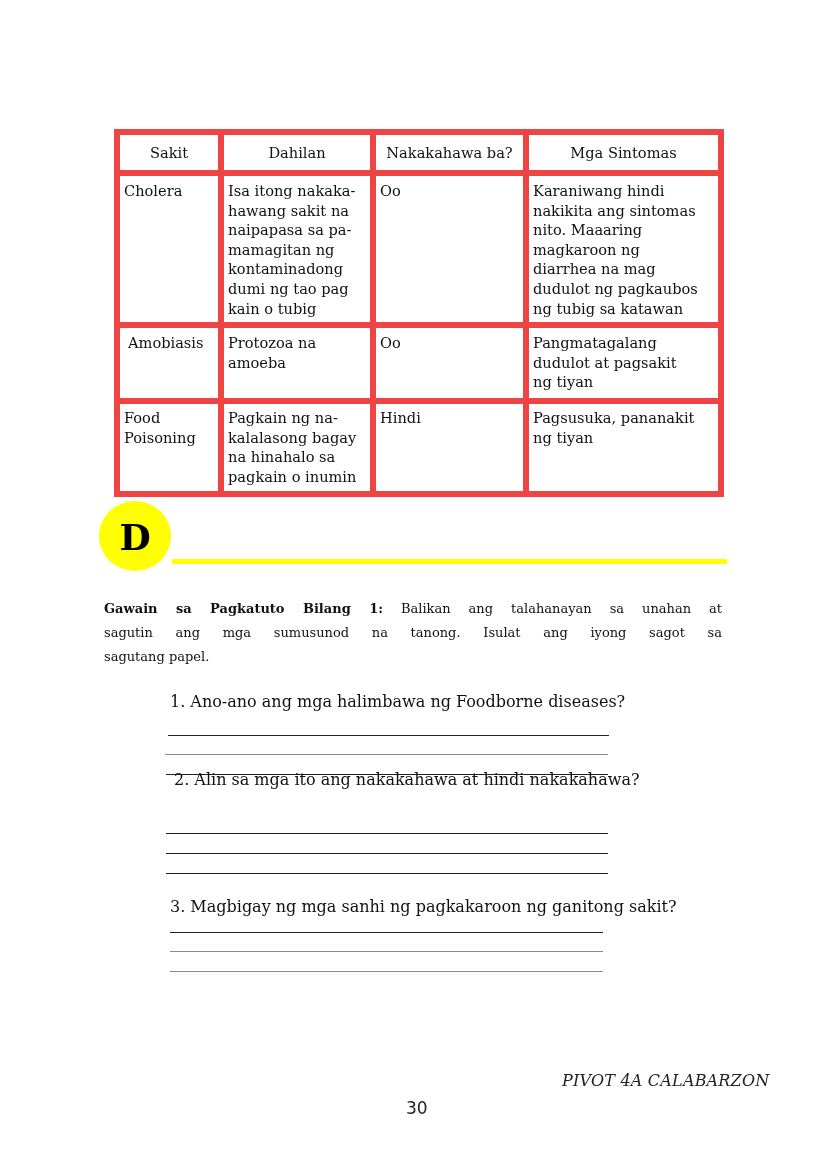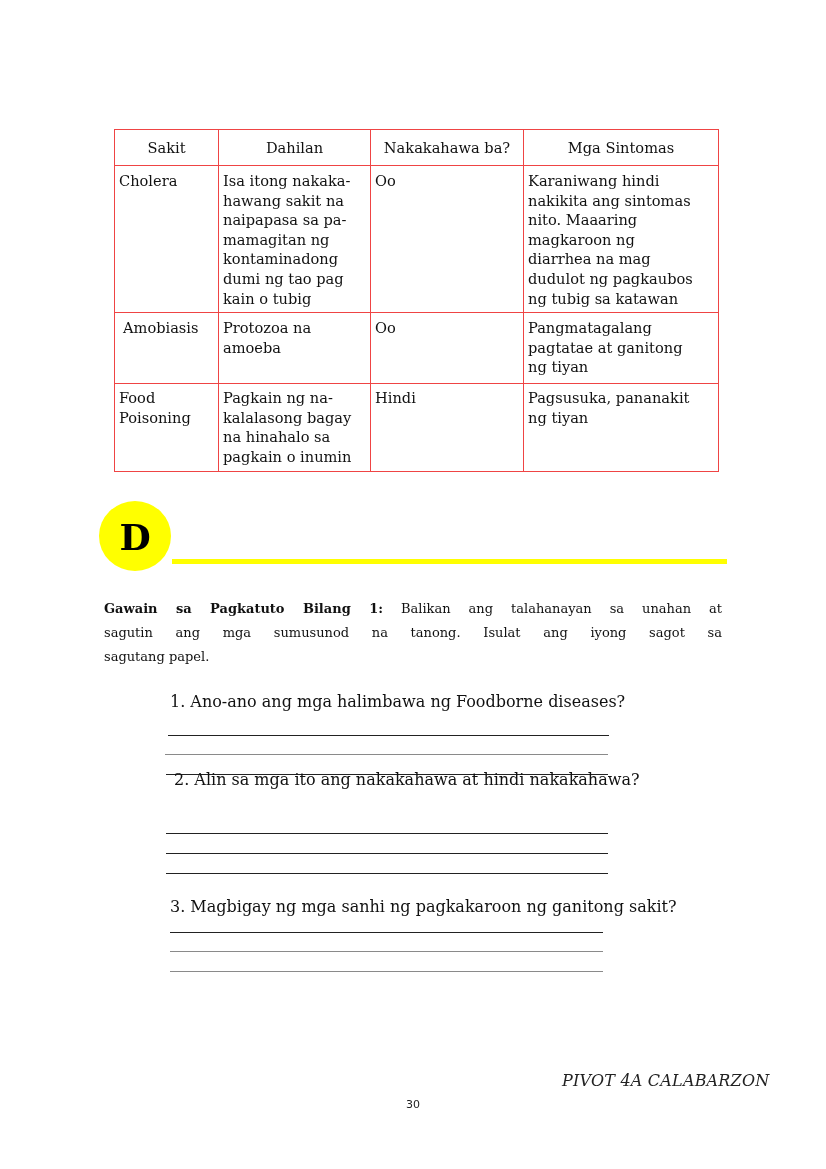--- a/index.html
+++ b/index.html
@@ -27,21 +27,21 @@
       left: 114px;
       top: 129px;
       width: 604px;
       border-collapse: collapse;
       table-layout: fixed;
       font-size: 14.6px;
       line-height: 19.6px;
     }
     .disease-table th,
     .disease-table td {
-      border: 1px solid #ef4444;
+      border: 6px solid #ef4444;
       vertical-align: top;
       padding: 0 4px;
       font-weight: normal;
       text-align: left;
     }
     .disease-table th {
       text-align: center;
       height: 35px;
       vertical-align: middle;
       padding: 0 2px;
@@ -128,21 +128,21 @@
       font-style: italic;
       font-size: 16px;
       color: #222;
       letter-spacing: 0.2px;
     }
     .page-number {
       position: absolute;
       left: 406px;
       top: 1098px;
       font-family: "DejaVu Sans", sans-serif;
-      font-size: 11px;
+      font-size: 17px;
       color: #222;
     }
   </style>
 </head>
 <body>
 
 <div class="page">
 
   <table class="disease-table">
     <colgroup>
@@ -192,21 +192,21 @@
         </td>
         <td>
           <span class="cell-line">Protozoa na</span>
           <span class="cell-line">amoeba</span>
         </td>
         <td>
           <span class="cell-line">Oo</span>
         </td>
         <td>
           <span class="cell-line">Pangmatagalang</span>
-          <span class="cell-line">pagtatae at ganitong</span>
+          <span class="cell-line">dudulot at pagsakit</span>
           <span class="cell-line">ng tiyan</span>
         </td>
       </tr>
       <tr class="r3">
         <td>
           <span class="cell-line">Food</span>
           <span class="cell-line">Poisoning</span>
         </td>
         <td>
           <span class="cell-line">Pagkain ng na-</span>

